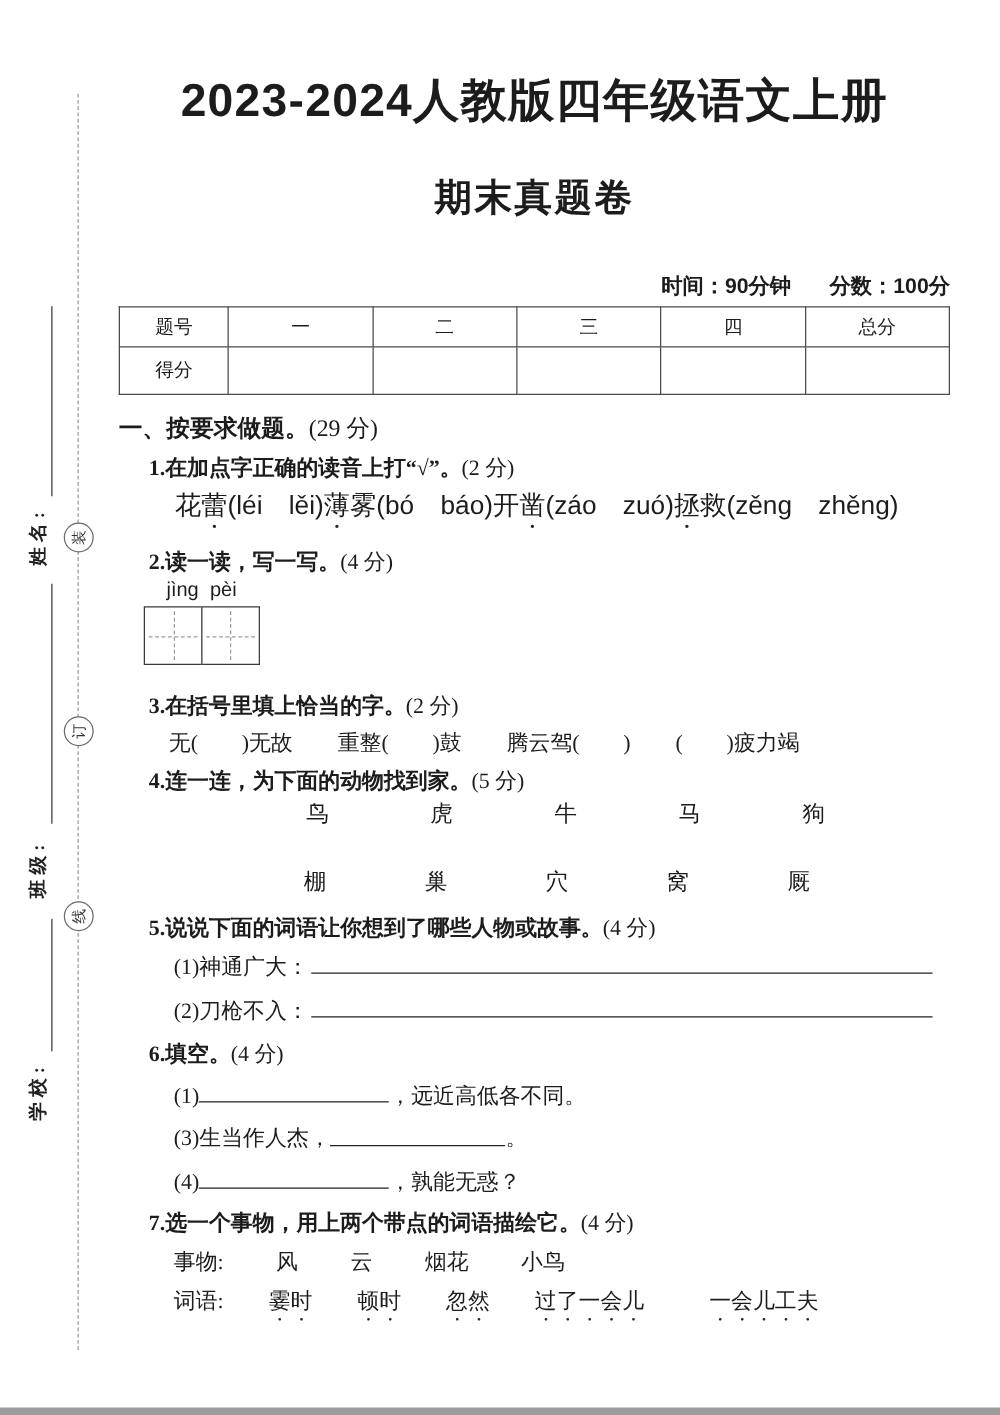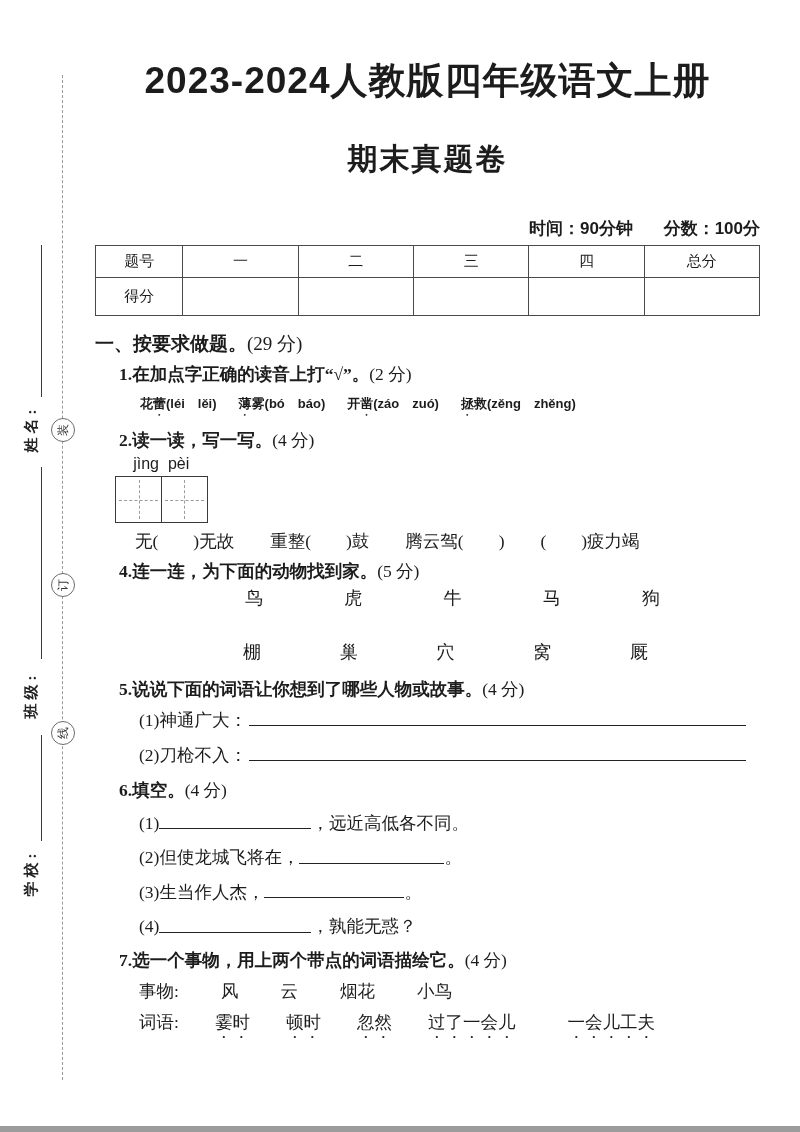--- a/index.html
+++ b/index.html
@@ -43,21 +43,21 @@
   .sec{margin-top:15px;font-size:19px;line-height:25px;}
   .sec .t{font-family:"Liberation Sans","DejaVu Sans",sans-serif;font-weight:700;}
   .sec .p{font-weight:400;}
   .qt{margin:6px 0 0 24px;font-size:17.5px;line-height:24px;font-weight:700;}
   .qt .p{font-weight:400;}
   .q-line{margin:6px 0 0 44px;font-size:17.5px;line-height:26px;display:flex;align-items:baseline;}
   
   .em-dots{-webkit-text-emphasis:filled dot #222;-webkit-text-emphasis-position:under;
     text-emphasis:filled dot #222;text-emphasis-position:under left;}
   
-  .q1-row{margin:6px 0 0 45px;display:flex;gap:22px;font-size:13px;line-height:24px;padding-bottom:6px;font-weight:bold;}
+  .q1-row{margin:6px 0 0 45px;display:flex;font-size:21px;line-height:24px;padding-bottom:6px;}
   .q1-row .py{font-family:"Liberation Sans","DejaVu Sans",sans-serif;}
   
   .py-strip{margin-top:3px;display:flex;justify-content:space-between;padding:0 36px 0 20px;}
   .py-group{display:flex;flex-direction:column;align-items:center;}
   .py-pair{display:flex;gap:9px;font-family:"Liberation Sans","DejaVu Sans",sans-serif;
     font-size:16px;line-height:18px;}
   .tian-pair{display:flex;margin-top:3px;}
   .tian{width:45px;height:45px;border:1.5px solid #3a3a3a;position:relative;background:#fff;}
   .tian + .tian{margin-left:-1.5px;}
   .tian::before{content:"";position:absolute;left:50%;top:3px;bottom:3px;border-left:1px dashed #9b9b9b;}
@@ -153,20 +153,23 @@
           <span>jìng</span>
           <span>pèi</span>
         </div>
       <div class="tian-pair">
           <div class="tian"></div>
           <div class="tian"></div>
         </div>
     </div>
   </div>
 
+  <div class="qt mt20">
+    <span>3.在括号里填上恰当的字。</span><span class="p">(2 分)</span>
+  </div>
   <div class="q3-row">
     <span>无(　　)无故</span>
     <span>重整(　　)鼓</span>
     <span>腾云驾(　　)</span>
     <span>(　　)疲力竭</span>
   </div>
 
   <div class="qt">
     <span>4.连一连，为下面的动物找到家。</span><span class="p">(5 分)</span>
   </div>
@@ -195,23 +198,20 @@
   <div class="q-line" style="margin-top:9px;">
     <span>(2)刀枪不入：</span>
     <span class="blank-fill"></span>
   </div>
 
   <div class="qt" style="margin-top:10px;">
     <span>6.填空。</span><span class="p">(4 分)</span>
   </div>
   <div class="q6-line">
     <span>(1)</span><span></span><span class="blank" style="width:152px"></span><span>，远近高低各不同。</span>
-  </div>
-  <div class="q6-line">
-    <span>(2)</span><span>但使龙城飞将在，</span><span class="blank" style="width:145px"></span><span>。</span>
   </div>
   <div class="q6-line">
     <span>(3)</span><span>生当作人杰，</span><span class="blank" style="width:140px"></span><span>。</span>
   </div>
   <div class="q6-line">
     <span>(4)</span><span></span><span class="blank" style="width:152px"></span><span>，孰能无惑？</span>
   </div>
 
   <div class="qt" style="margin-top:8px;">
     <span>7.选一个事物，用上两个带点的词语描绘它。</span><span class="p">(4 分)</span>

